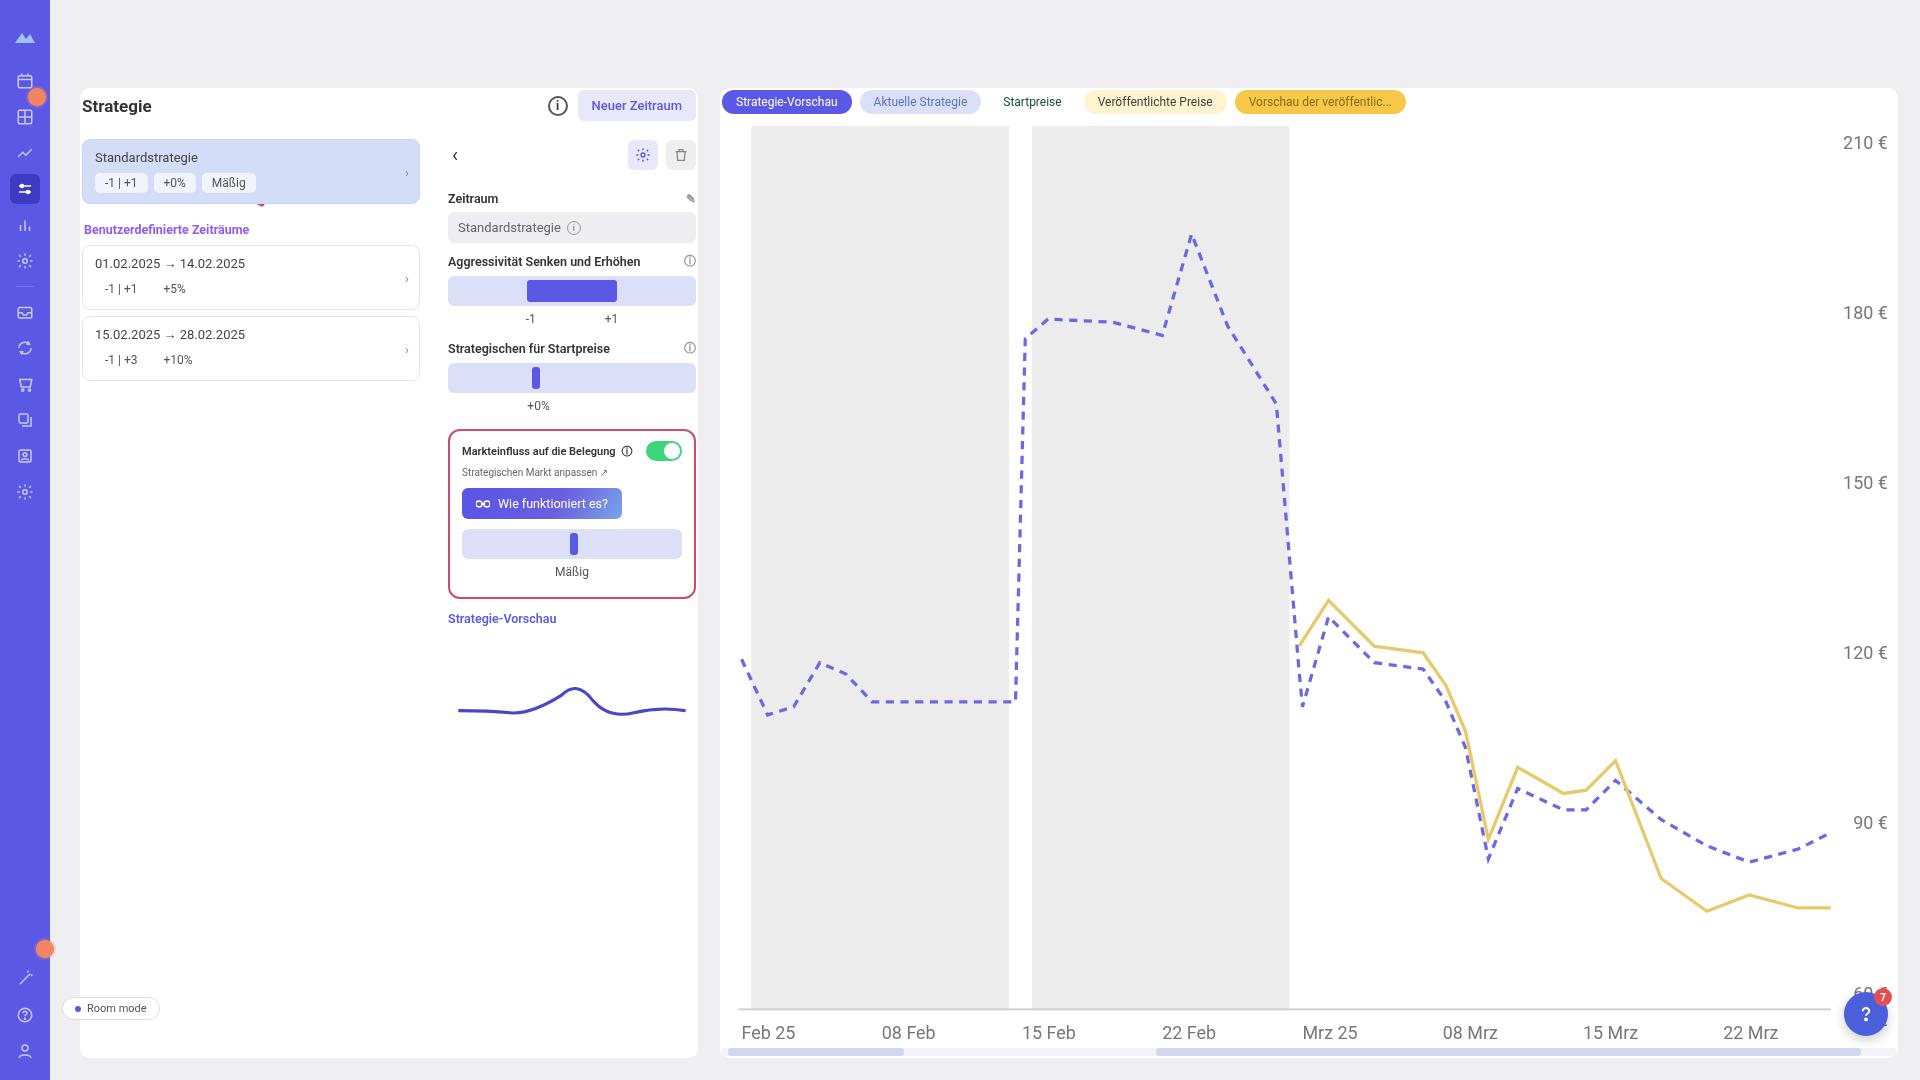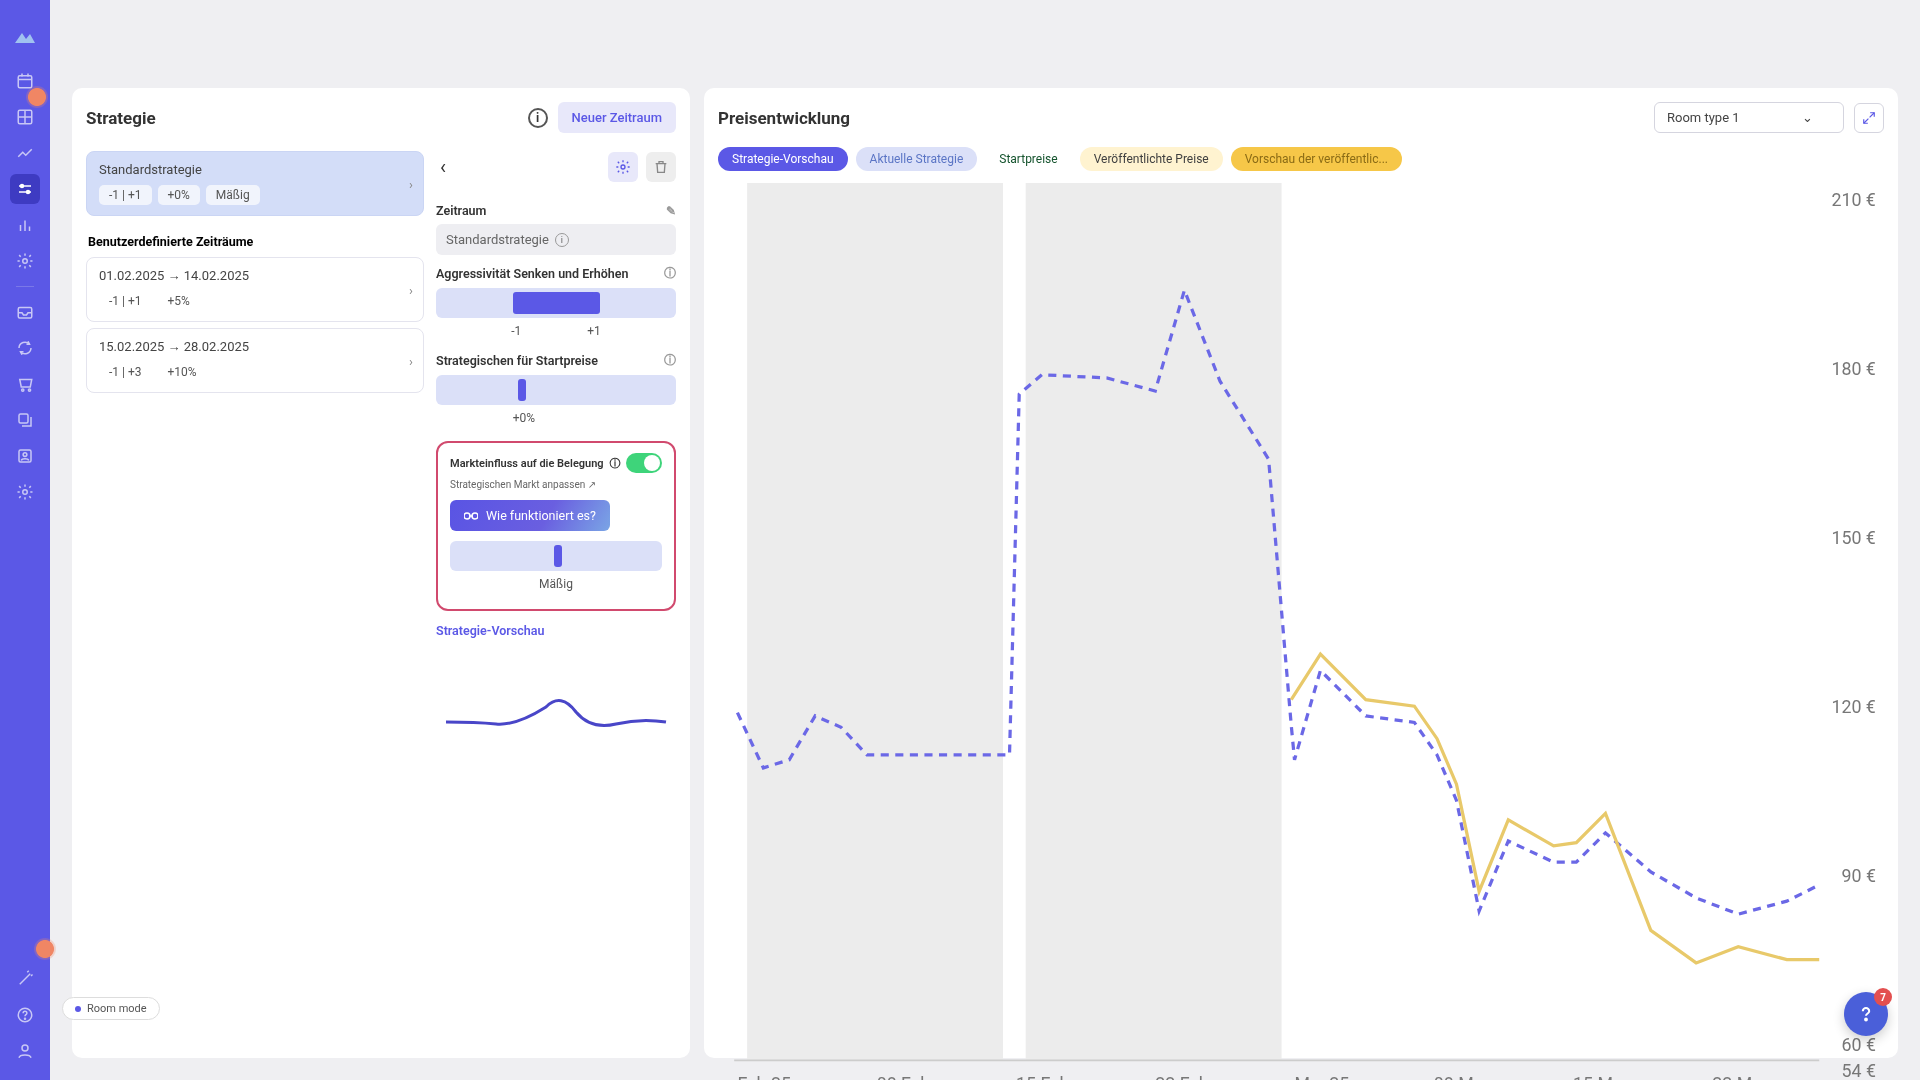--- a/index.html
+++ b/index.html
@@ -12,47 +12,47 @@
 .sidebar .nav-item { width: 30px; height: 30px; display: flex; align-items: center; justify-content: center; border-radius: 6px; color: #c8c7f5; cursor: pointer; }
 .sidebar .nav-item.active { background: #3e3bc2; color: #fff; }
 .sidebar .sep { height: 1px; width: 18px; background: #7a78e8; margin: 4px 0; }
 .sidebar .bottom { position: absolute; bottom: 14px; display: flex; flex-direction: column; gap: 6px; align-items: center; }
 .pulse { position: absolute; width: 22px; height: 22px; background: radial-gradient(circle,#f08664 0%,#f08664 55%,rgba(240,134,100,0.3) 60%,rgba(240,134,100,0) 100%); border-radius: 50%; }
 .pulse.top { top: 86px; left: 26px; }
 .pulse.bot { bottom: 106px; left: 24px; }
 
 
 .main { flex: 1; padding: 88px 22px 22px 22px; display: flex; gap: 14px; }
-.panel { background: #fff; border-radius: 10px; padding: 14px; display: flex; flex-direction: column; }
+.panel { background: #fff; border-radius: 10px; padding: 2px; display: flex; flex-direction: column; margin-left: 8px; }
 .panel.left { width: 618px; }
 .panel.right { flex: 1; }
 
 
 .left-header { display: flex; align-items: center; justify-content: space-between; margin-bottom: 18px; }
 .left-header h1 { font-size: 17px; font-weight: 700; color: #333; }
 .left-header .rh { display: flex; align-items: center; gap: 10px; }
 .info-icon-btn { width: 20px; height: 20px; border: 2px solid #555; border-radius: 50%; display: flex; align-items: center; justify-content: center; font-size: 12px; font-weight: 700; cursor: pointer; }
 .btn-light { background: #e8e8fa; color: #5b58e6; border: none; padding: 8px 14px; border-radius: 6px; font-size: 13px; font-weight: 500; cursor: pointer; }
 .arrow-annot { position: absolute; left: 158px; top: 92px; }
 
 
-.left-body { display: flex; gap: 12px; overflow: hidden; flex: 1; }
+.left-body { display: flex; gap: 28px; overflow: hidden; flex: 1; }
 .col { display: flex; flex-direction: column; }
 .col.strategies { width: 338px; }
 .col.detail { flex: 1; background: #fff; }
 
 
 .card { border: 1px solid #e4e4ee; border-radius: 8px; padding: 10px 12px; cursor: pointer; margin-bottom: 6px; position: relative; }
 .card.active { background: #d3ddf8; border-color: #cad5f4; }
 .card .title { font-size: 13px; color: #444; margin-bottom: 8px; }
 .card .chips { display: flex; gap: 6px; }
 .card .chevron { position: absolute; right: 10px; top: 50%; transform: translateY(-50%); color: #888; font-size: 13px; }
 .chip { background: #fff; border-radius: 5px; padding: 3px 10px; font-size: 12px; color: #555; }
 .card.active .chip { background: #f1f4fc; }
-.section-label { font-size: 12.5px; font-weight: 700; color: #000000; margin: 12px 0 8px 2px; }
+.section-label { font-size: 12.5px; font-weight: 700; color: #8b5cf6; margin: 12px 0 8px 2px; }
 
 
 .detail-header { display: flex; align-items: center; justify-content: space-between; margin-bottom: 10px; }
 .back-arrow { font-size: 20px; color: #333; cursor: pointer; padding: 4px; }
 .detail-actions { display: flex; gap: 8px; }
 .sq-btn { width: 30px; height: 30px; border-radius: 6px; display: flex; align-items: center; justify-content: center; cursor: pointer; }
 .sq-btn.gear { background: #e8e8fa; color: #5b58e6; }
 .sq-btn.trash { background: #eee; color: #888; }
 .field-label { display: flex; justify-content: space-between; align-items: center; font-size: 12.5px; font-weight: 600; color: #333; margin: 10px 0 6px; }
 .field-label .mini-icon { color: #999; cursor: pointer; font-size: 12px; }
@@ -339,37 +339,20 @@
 
           <div class="preview-label">Strategie-Vorschau</div>
           <svg class="mini-chart" viewBox="0 0 240 100">
             <path d="M10 70 Q 40 70 60 72 T 110 55 Q 125 40 140 60 Q 155 78 180 72 T 230 70" stroke="#4946c8" stroke-width="3" fill="none"></path>
           </svg>
         </div>
       </div>
     </div>
 
     <div class="panel right">
-      <div class="right-header">
-        <h1>Preisentwicklung</h1>
-        <div class="rh">
-          <div class="select">
-            <span>Room type 1</span>
-            <span>⌄</span>
-          </div>
-          <div class="expand-btn">
-            <svg width="14" height="14" viewBox="0 0 24 24" fill="none" stroke="currentColor" stroke-width="2">
-                <polyline points="14 3 21 3 21 10"></polyline>
-                <polyline points="10 21 3 21 3 14"></polyline>
-                <line x1="21" y1="3" x2="13" y2="11"></line>
-                <line x1="3" y1="21" x2="11" y2="13"></line>
-              </svg>
-          </div>
-        </div>
-      </div>
       <div class="legend">
         <div class="legend-pill lp-preview">Strategie-Vorschau</div>
         <div class="legend-pill lp-current">Aktuelle Strategie</div>
         <div class="legend-pill lp-start">Startpreise</div>
         <div class="legend-pill lp-pub">Veröffentlichte Preise</div>
         <div class="legend-pill lp-pubpreview">Vorschau der veröffentlic...</div>
       </div>
       <div class="big-chart">
         <svg viewBox="0 0 720 560" preserveAspectRatio="none">
 

